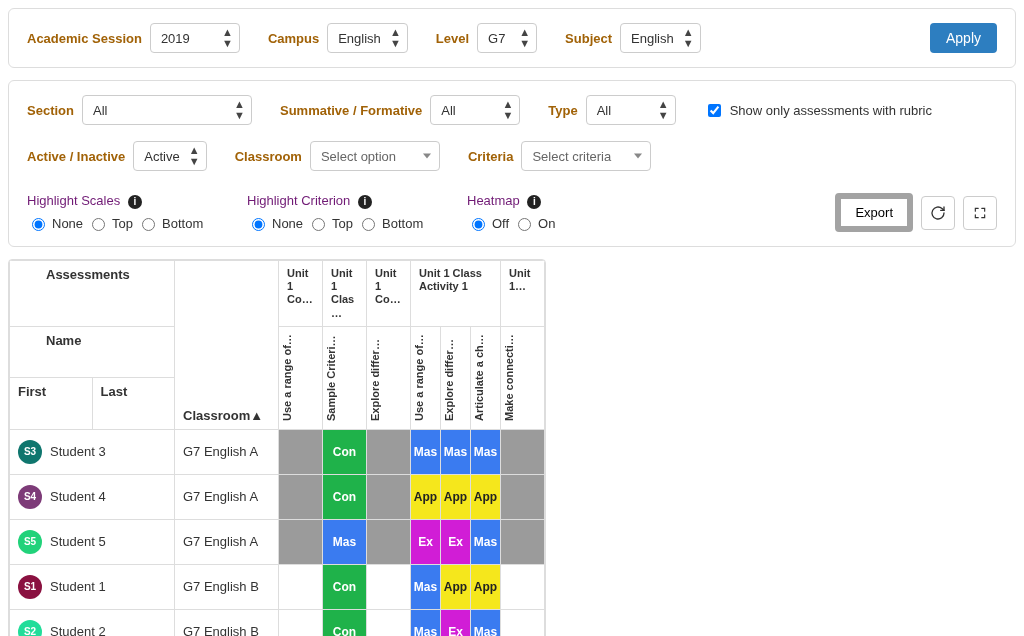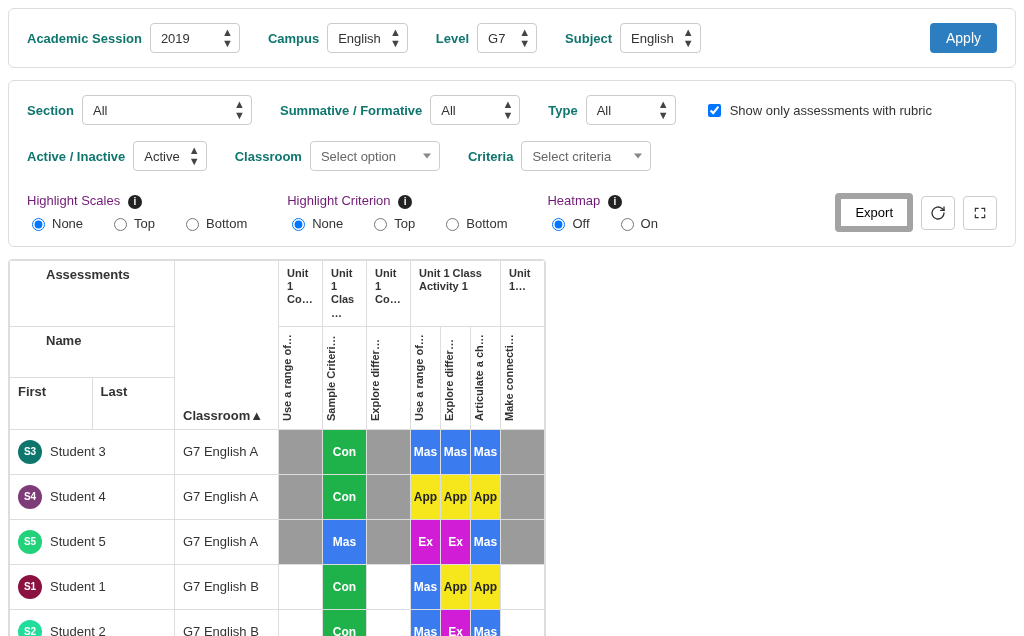--- a/index.html
+++ b/index.html
@@ -24,21 +24,21 @@
     gap: 20px 28px;
   }
   .row + .row { margin-top: 16px; }
   .field {
     display: flex;
     align-items: center;
     gap: 8px;
   }
   .field label {
     font-weight: 700;
-    color: #0f766e;
+    color: #a16207;
     white-space: nowrap;
   }
   .select {
     position: relative;
     display: inline-flex;
     align-items: center;
     border: 1px solid #ccc;
     border-radius: 4px;
     background: #fff;
     padding: 5px 26px 5px 10px;
@@ -82,21 +82,21 @@
     margin-left: auto;
   }
   .checkbox-label { display: inline-flex; align-items: center; gap: 6px; }
   .group-label { font-weight: 400; color:#701a75; }
   .info {
     display:inline-flex; align-items:center; justify-content:center;
     width:14px;height:14px;border-radius:50%;background:#222;color:#fff;
     font-size:10px;font-weight:700;line-height:1;
     margin-left:4px;
   }
-  .radio-line { display:flex; align-items:center; gap:26px; margin-top:6px;}
+  .radio-line { display:flex; align-items:center; gap:4px; margin-top:6px;}
   .radio-item { display:flex; align-items:center; gap:4px; font-size:13px;}
   .action-row { display:flex; align-items:flex-start; gap:40px; }
   .action-block { min-width: 180px; }
   .spacer { flex:1; }
   .btn-light {
     border:6px solid #a3a3a3; background:#fff; border-radius:4px;
     padding:6px 14px; cursor:pointer; font-size:13px;
   }
   .icon-btn {
     border:1px solid #ccc; background:#fff; border-radius:4px;

